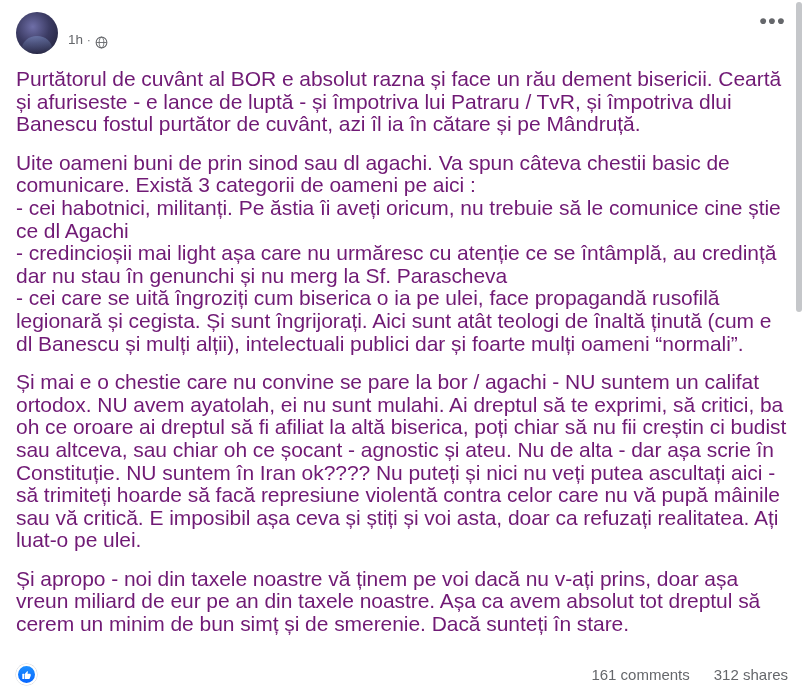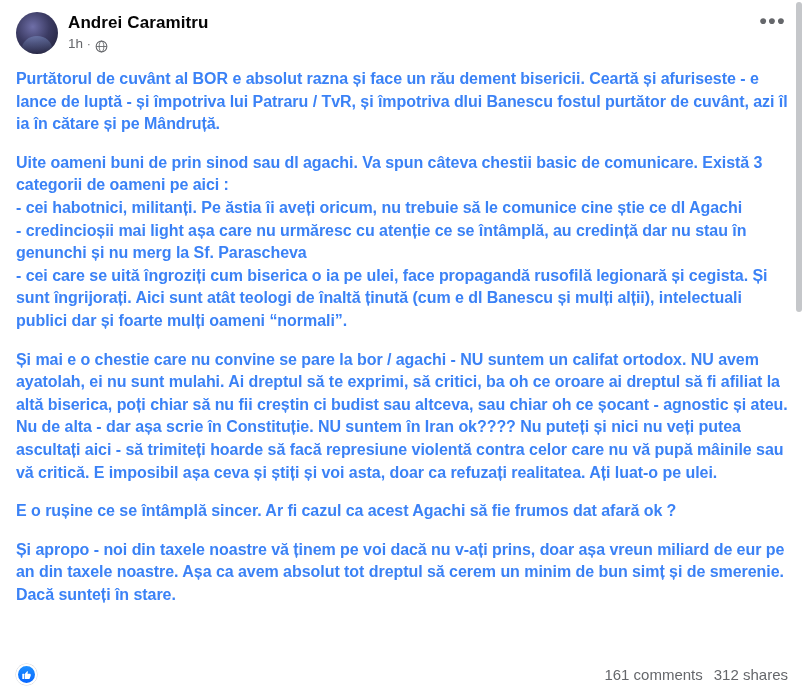--- a/index.html
+++ b/index.html
@@ -53,21 +53,21 @@
     color: #050505;
     letter-spacing: .1px;
   }
   .meta {
     display: flex;
     align-items: center;
     gap: 4px;
     font-size: 13.5px;
     color: #65676b;
     line-height: 18px;
-    margin-top: 2px;
+    margin-top: 18px;
   }
   .meta .dot {
     font-size: 11px;
     line-height: 18px;
     color: #65676b;
   }
   .globe-icon {
     width: 13px; height: 13px;
     display: inline-block;
     position: relative;
@@ -77,26 +77,25 @@
     position: absolute;
     top: 14px; right: 18px;
     font-size: 21px;
     letter-spacing: 1.5px;
     color: #65676b;
     line-height: 14px;
     cursor: pointer;
     font-weight: bold;
   }
   .body {
-    font-size: 16px;
+    font-size: 21px;
     line-height: 22.6px;
-    color: #3b82f6;
+    color: #701a75;
     padding: 8px 0 0 0;
     letter-spacing: -0.05px;
-    font-weight: bold;
   }
   .body p {
     margin: 0 0 16px 0;
     white-space: pre-line;
   }
   .body p:last-child { margin-bottom: 0; }
   .footer {
     position: absolute;
     left: 16px; right: 16px;
     bottom: 6px;
@@ -116,21 +115,21 @@
     display: flex;
     align-items: center;
     justify-content: center;
     border: 2px solid #fff;
     box-shadow: 0 0 0 .5px #d4d6da;
   }
   .like-badge svg { display: block; }
   .counts {
     display: flex;
     align-items: center;
-    gap: 11px;
+    gap: 24px;
     font-size: 15px;
     color: #65676b;
   }
   .counts span { cursor: pointer; }
   .scrollbar {
     position: absolute;
     top: 0; right: 2px;
     width: 6px;
     height: 700px;
   }
@@ -145,21 +144,20 @@
   }
 </style>
 </head>
 <body>
 
 <div class="post">
 
   <div class="post-header">
     <div class="avatar"></div>
     <div class="hdr-text">
-      <div class="author">Andrei Caramitru</div>
       <div class="meta">
         <span>1h</span>
         <span class="dot">·</span>
         <span class="globe-icon">
           <svg width="13" height="13" viewBox="0 0 16 16" fill="none">
             <circle cx="8" cy="8" r="6.6" stroke="#65676b" stroke-width="1.3" fill="none"></circle>
             <ellipse cx="8" cy="8" rx="2.9" ry="6.6" stroke="#65676b" stroke-width="1.1" fill="none"></ellipse>
             <line x1="1.5" y1="8" x2="14.5" y2="8" stroke="#65676b" stroke-width="1.1"></line>
           </svg>
         </span>
@@ -169,21 +167,20 @@
 
   <div class="menu-btn">•••</div>
 
   <div class="body">
     <p>Purtătorul de cuvânt al BOR e absolut razna și face un rău dement bisericii. Ceartă și afuriseste - e lance de luptă - și împotriva lui Patraru / TvR, și împotriva dlui Banescu fostul purtător de cuvânt, azi îl ia în cătare și pe Mândruță.</p>
     <p>Uite oameni buni de prin sinod sau dl agachi. Va spun câteva chestii basic de comunicare. Există 3 categorii de oameni pe aici :
 - cei habotnici, militanți. Pe ăstia îi aveți oricum, nu trebuie să le comunice cine știe ce dl Agachi
 - credincioșii mai light așa care nu urmăresc cu atenție ce se întâmplă, au credință dar nu stau în genunchi și nu merg la Sf. Parascheva
 - cei care se uită îngroziți cum biserica o ia pe ulei, face propagandă rusofilă legionară și cegista. Și sunt îngrijorați. Aici sunt atât teologi de înaltă ținută (cum e dl Banescu și mulți alții), intelectuali publici dar și foarte mulți oameni “normali”.</p>
     <p>Și mai e o chestie care nu convine se pare la bor / agachi - NU suntem un califat ortodox. NU avem ayatolah, ei nu sunt mulahi. Ai dreptul să te exprimi, să critici, ba oh ce oroare ai dreptul să fi afiliat la altă biserica, poți chiar să nu fii creștin ci budist sau altceva, sau chiar oh ce șocant - agnostic și ateu. Nu de alta - dar așa scrie în Constituție. NU suntem în Iran ok???? Nu puteți și nici nu veți putea ascultați aici - să trimiteți hoarde să facă represiune violentă contra celor care nu vă pupă mâinile sau vă critică. E imposibil așa ceva și știți și voi asta, doar ca refuzați realitatea. Ați luat-o pe ulei.</p>
-    <p>E o rușine ce se întâmplă sincer. Ar fi cazul ca acest Agachi să fie frumos dat afară ok ?</p>
     <p>Și apropo - noi din taxele noastre vă ținem pe voi dacă nu v-ați prins, doar așa vreun miliard de eur pe an din taxele noastre. Așa ca avem absolut tot dreptul să cerem un minim de bun simț și de smerenie. Dacă sunteți în stare.</p>
   </div>
 
   <div class="footer">
     <div class="reactions">
       <div class="like-badge">
         <svg width="11" height="11" viewBox="0 0 16 16">
           <path d="M6.2 14.6h5.1c.6 0 1.1-.35 1.3-.9l1.5-3.9c.06-.16.09-.33.09-.5V8.2c0-.62-.5-1.12-1.12-1.12H9.5l.5-2.7c.05-.3-.02-.6-.2-.83l-.5-.62-3.6 4.1v7.57z" fill="#fff"></path>
           <rect x="1.9" y="6.9" width="2.9" height="7.7" rx=".6" fill="#fff"></rect>
         </svg>

